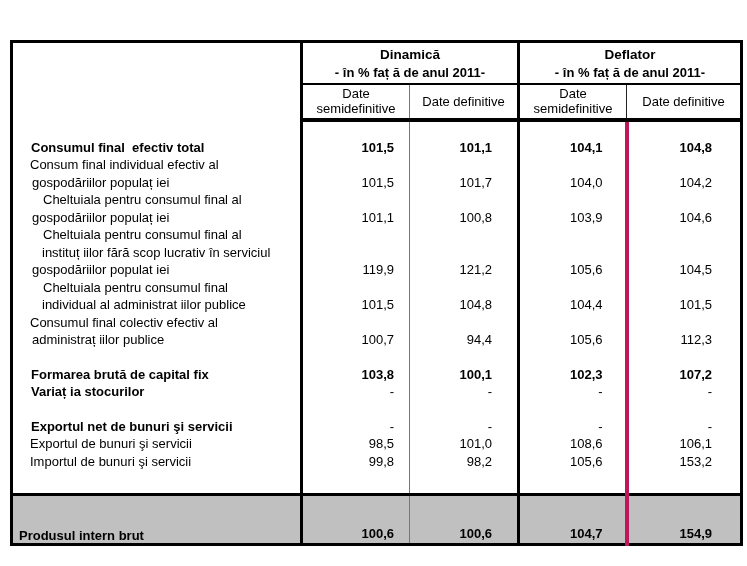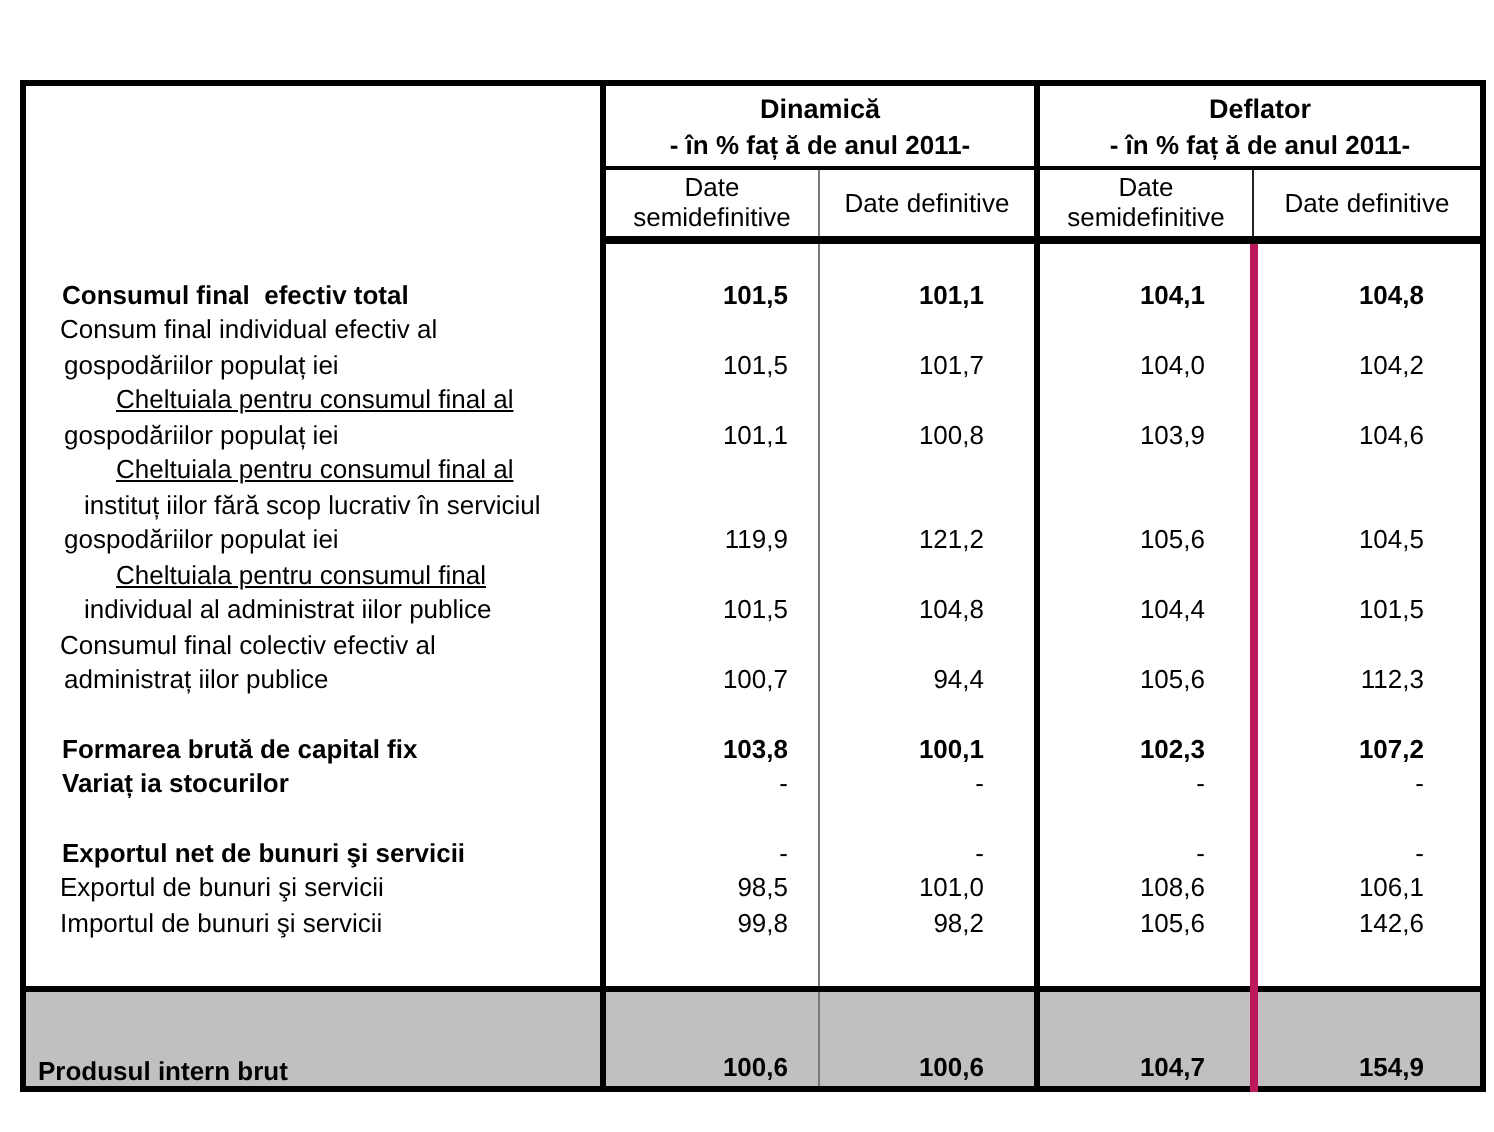--- a/index.html
+++ b/index.html
@@ -26,21 +26,21 @@
   th.sub.s2 { border-right: 3px solid #000; }
   th.sub.s3 { border-right: 1px solid #222; }
 
   
   td.lbl { border-right: 3px solid #000; vertical-align: bottom; overflow: hidden; }
   .line { line-height: 17.5px; white-space: pre; }
   .i0 { padding-left: 18px; }
   .i1 { padding-left: 17px; }
   .i2 { padding-left: 19px; }
   .i3 { padding-left: 29px; }
-  .i4 { padding-left: 45px; text-decoration: underline; }
+  .i4 { padding-left: 30px; }
   td.val { text-align: right; vertical-align: bottom; line-height: 17.5px; }
   td.v1 { border-right: 1px solid #777; padding-right: 15px; }
   td.v2 { border-right: 3px solid #000; padding-right: 25px; }
   td.v3 { border-right: 4px solid #be185d; padding-right: 22px; }
   td.v4 { padding-right: 28px; }
   .bold { font-weight: bold; }
 
   
   tfoot td { background: #c0c0c0; border-top: 3px solid #000; height: 50px;
              vertical-align: middle; font-weight: bold; }
@@ -196,21 +196,21 @@
           <td class="val v3">108,6</td>
           <td class="val v4">106,1</td>
         </tr>
         <tr>
           <td class="lbl">
             <div class="line i1">Importul de bunuri şi servicii</div>
           </td>
           <td class="val v1">99,8</td>
           <td class="val v2">98,2</td>
           <td class="val v3">105,6</td>
-          <td class="val v4">142,6</td>
+          <td class="val v4">153,2</td>
         </tr>
         <tr style="height: 24px;">
           <td class="lbl"></td>
           <td class="val v1"></td>
           <td class="val v2"></td>
           <td class="val v3"></td>
           <td class="val v4"></td>
         </tr>
       </tbody>
     <tfoot>

